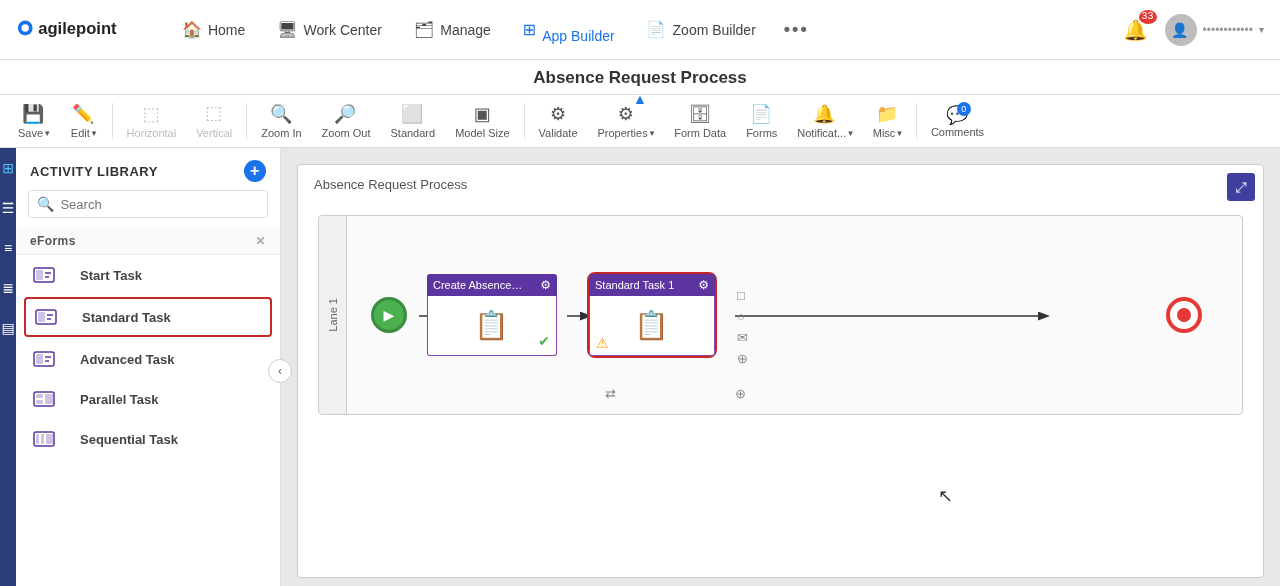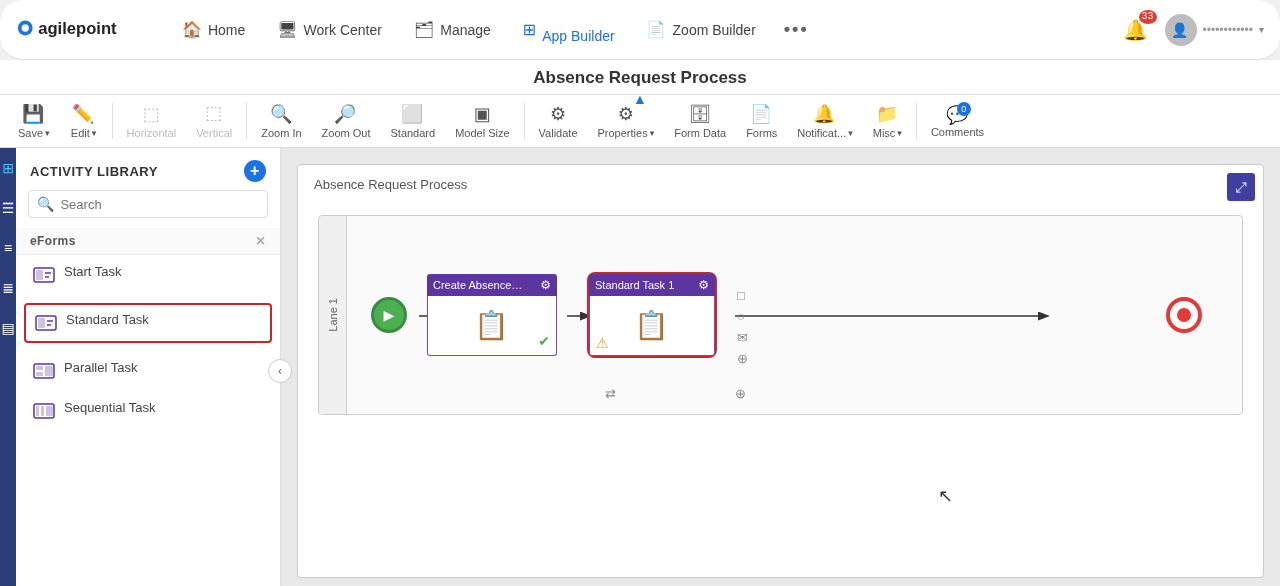--- a/index.html
+++ b/index.html
@@ -2,21 +2,21 @@
 <html><head>
   <meta charset="utf-8">
   <style>
     * { box-sizing: border-box; margin: 0; padding: 0; }
     body { font-family: 'Segoe UI', Arial, sans-serif; font-size: 13px; background: #f0f0f0; overflow: hidden; }
 
     
     .top-nav {
       display: flex; align-items: center; height: 60px;
       background: #fff; border-bottom: 1px solid #ddd;
-      padding: 0 16px; gap: 8px; position: relative; z-index: 10; border-radius: 23px;
+      padding: 0 16px; gap: 8px; position: relative; z-index: 10;
     }
     .logo { margin-right: 24px; }
     .logo svg { width: 120px; height: 36px; }
     .nav-items { display: flex; align-items: center; gap: 4px; flex: 1; }
     .nav-item {
       display: flex; align-items: center; gap: 6px;
       padding: 6px 14px; border-radius: 4px; cursor: pointer;
       color: #444; font-size: 14px; font-weight: 500;
     }
     .nav-item.active { color: #1a73e8; }
@@ -104,26 +104,26 @@
       background: transparent;
     }
     .section-header {
       display: flex; align-items: center; justify-content: space-between;
       padding: 6px 14px; font-size: 12px; color: #555; font-weight: 600;
       letter-spacing: 0.4px; background: #fafafa; border-bottom: 1px solid #eee;
     }
     .section-close { cursor: pointer; color: #aaa; }
     .activity-list { overflow-y: auto; flex: 1; }
     .activity-item {
-      display: flex; gap: 6px;
-      padding: 9px 14px; cursor: pointer; color: #444; font-size: 13px;
+      display: flex; align-items: center; gap: 22px;
+      padding: 9px 14px; cursor: pointer; color: #444; font-size: 13px; font-weight: bold;
     }
     .activity-item.selected {
       background: #fff; border: 2px solid #c62828; border-radius: 4px;
-      margin: 8px 8px; padding: 7px 6px;
+      margin: 2px 8px; padding: 7px 6px;
     }
     .activity-item .act-icon { width: 28px; height: 22px; display: flex; align-items: center; justify-content: center; flex-shrink: 0; }
 
     
     .collapse-btn {
       position: absolute; right: -12px; top: 50%;
       transform: translateY(-50%); z-index: 5;
       width: 24px; height: 24px; background: #fff;
       border: 1px solid #ccc; border-radius: 50%;
       display: flex; align-items: center; justify-content: center;
@@ -399,20 +399,31 @@
             <line x1="12" y1="7" x2="18" y2="7" stroke="#5c35a0" stroke-width="1.5"></line>
             <line x1="12" y1="11" x2="16" y2="11" stroke="#5c35a0" stroke-width="1.5"></line>
           </svg>
         </div>
         <span>Standard Task</span>
       </div>
       <div class="activity-item">
         <div class="act-icon">
           <svg width="22" height="18" viewBox="0 0 22 18">
             <rect x="1" y="2" width="20" height="14" rx="2" fill="none" stroke="#5c35a0" stroke-width="1.5"></rect>
+            <rect x="3" y="4" width="7" height="10" rx="1" fill="#5c35a0" opacity="0.3"></rect>
+            <line x1="12" y1="7" x2="18" y2="7" stroke="#5c35a0" stroke-width="1.5"></line>
+            <line x1="12" y1="11" x2="16" y2="11" stroke="#5c35a0" stroke-width="1.5"></line>
+          </svg>
+        </div>
+        <span>Advanced Task</span>
+      </div>
+      <div class="activity-item">
+        <div class="act-icon">
+          <svg width="22" height="18" viewBox="0 0 22 18">
+            <rect x="1" y="2" width="20" height="14" rx="2" fill="none" stroke="#5c35a0" stroke-width="1.5"></rect>
             <rect x="3" y="4" width="7" height="4" rx="1" fill="#5c35a0" opacity="0.3"></rect>
             <rect x="3" y="10" width="7" height="4" rx="1" fill="#5c35a0" opacity="0.3"></rect>
             <rect x="12" y="4" width="8" height="10" rx="1" fill="#5c35a0" opacity="0.3"></rect>
           </svg>
         </div>
         <span>Parallel Task</span>
       </div>
       <div class="activity-item">
         <div class="act-icon">
           <svg width="22" height="18" viewBox="0 0 22 18">

